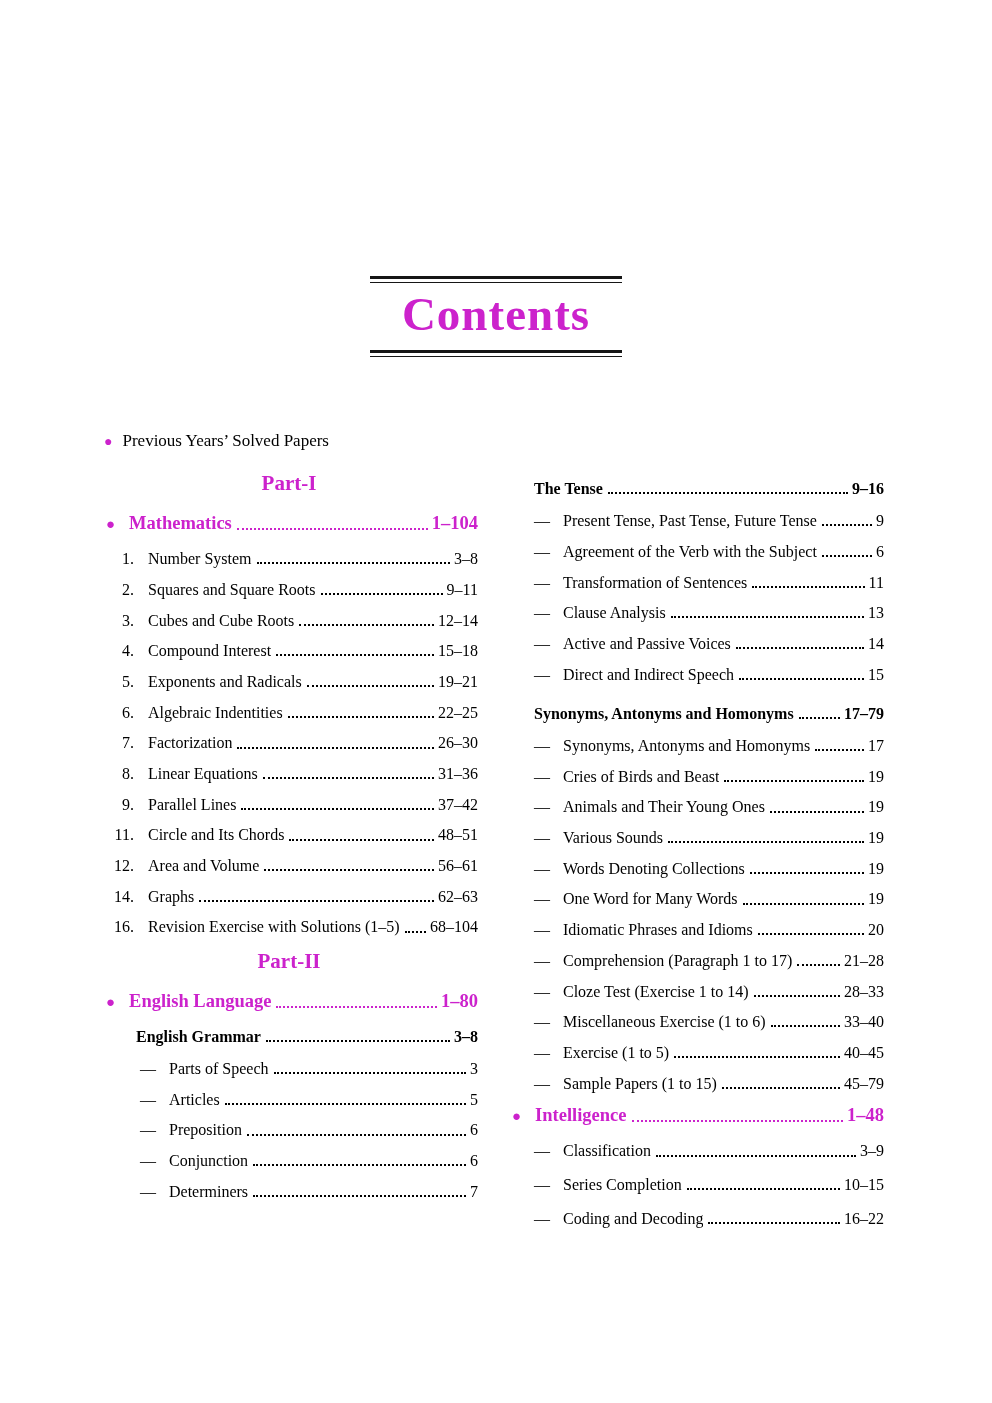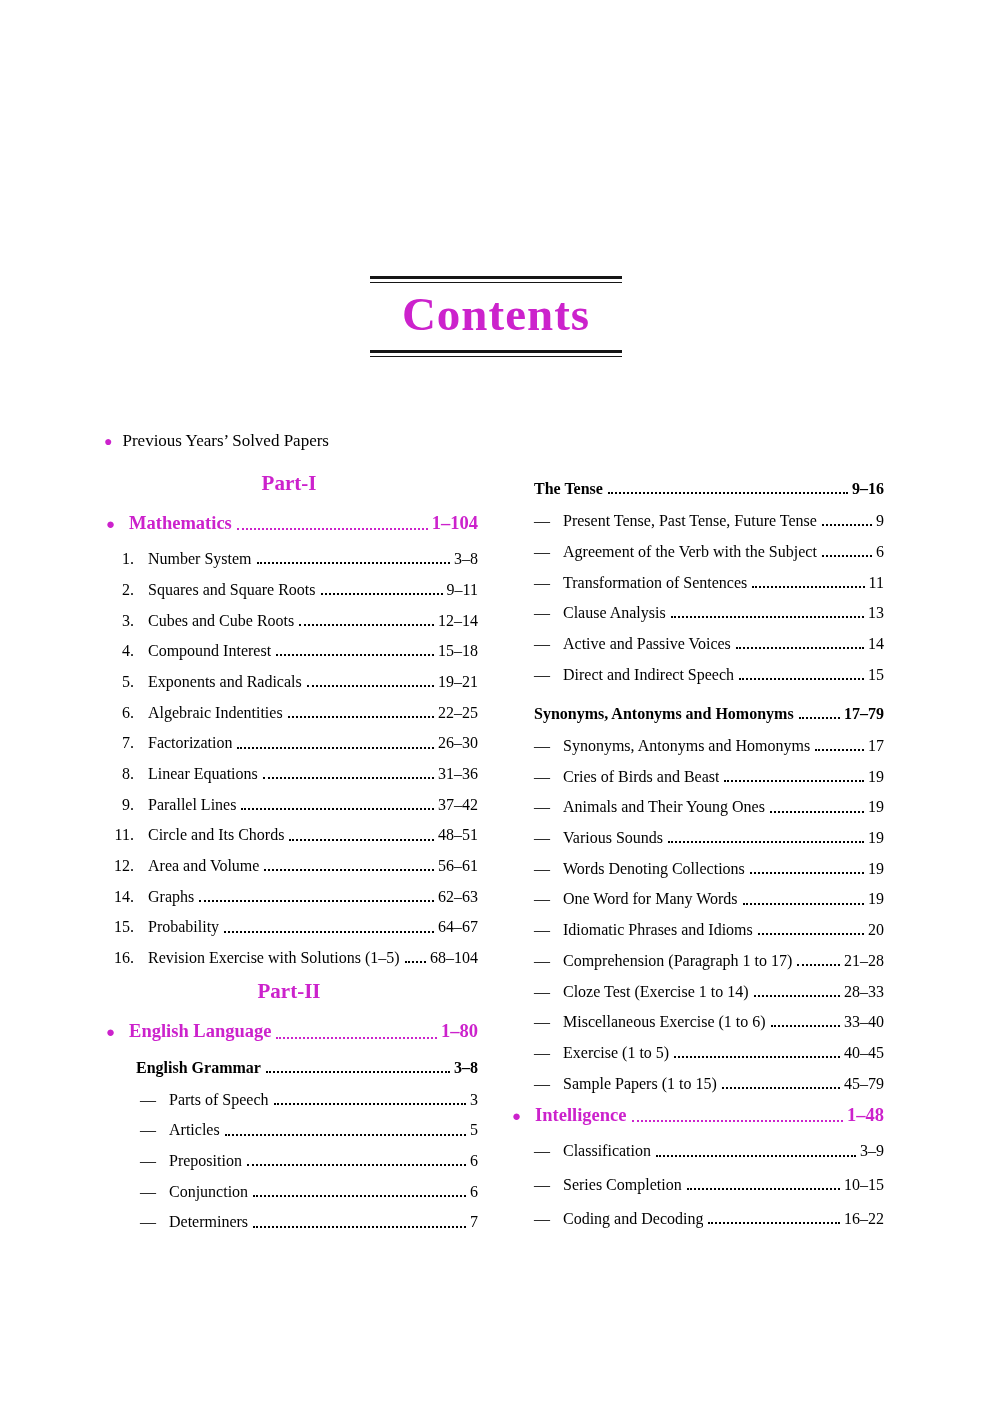--- a/index.html
+++ b/index.html
@@ -185,26 +185,20 @@
             <span class="pages">56–61</span>
           </div>
 
           <div class="toc-row">
             <span class="num">14.</span>
             <span class="label">Graphs</span>
             <span class="leader"></span>
             <span class="pages">62–63</span>
           </div>
 
-          <div class="toc-row">
-            <span class="num">15.</span>
-            <span class="label">Probability</span>
-            <span class="leader"></span>
-            <span class="pages">64–67</span>
-          </div>
 
           <div class="toc-row">
             <span class="num">16.</span>
             <span class="label">Revision Exercise with Solutions (1–5)</span>
             <span class="leader"></span>
             <span class="pages">68–104</span>
           </div>
         </div>
 
       <div class="part-heading part-heading--gap">Part-II</div>

